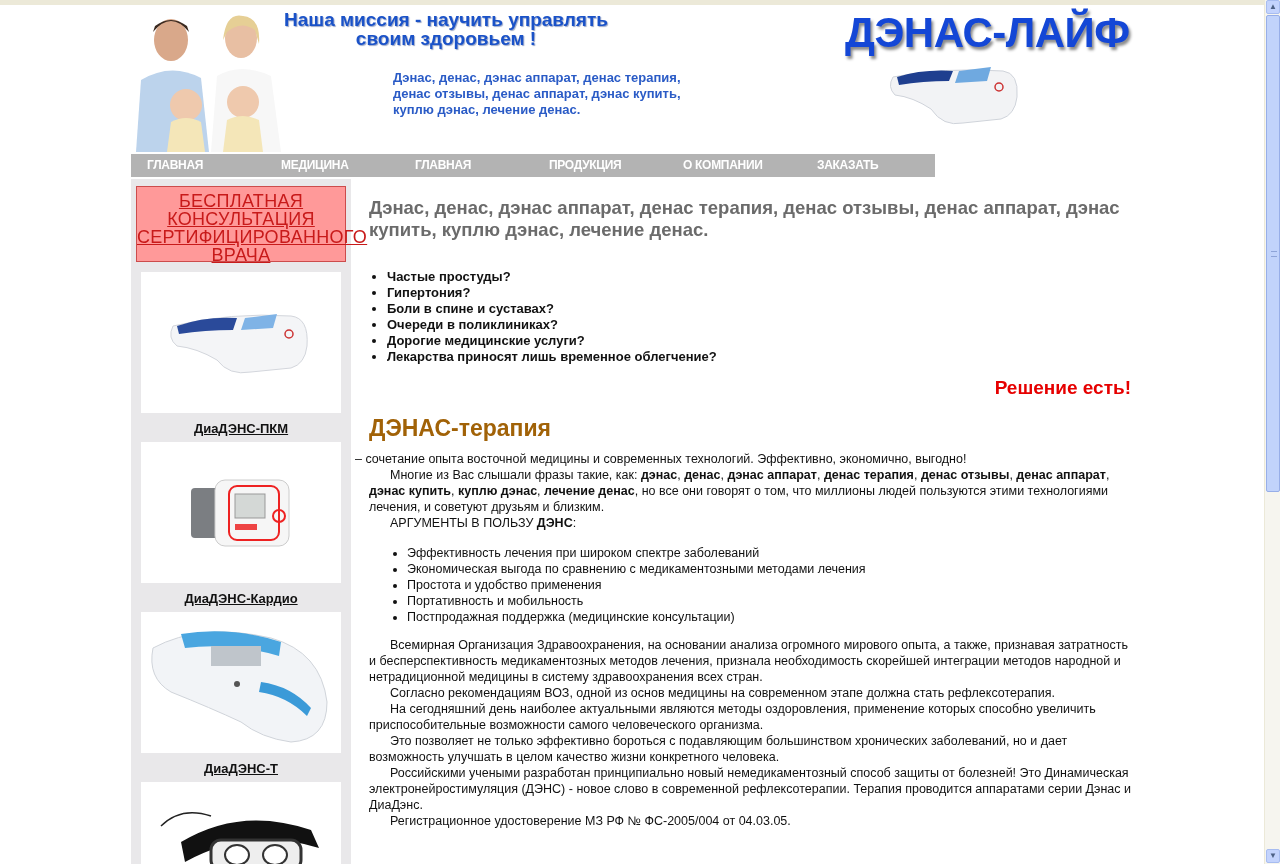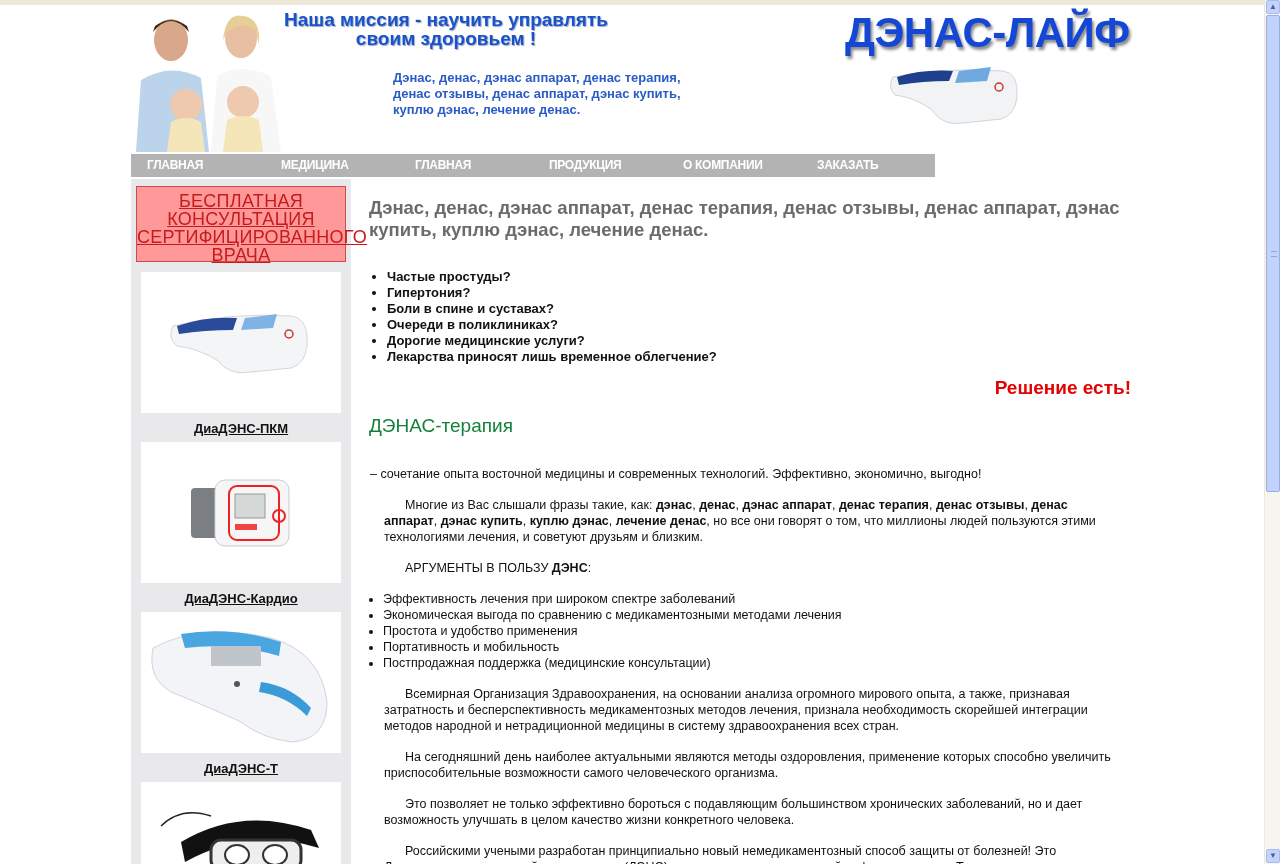--- a/index.html
+++ b/index.html
@@ -26,25 +26,25 @@
   .prod { position: absolute; left: 10px; width: 200px; }
   .prod .img { width: 200px; height: 141px; background: #fff; position: relative; overflow: hidden; }
   .prod .cap { height: 35px; text-align: center; line-height: 29px; }
   .prod .cap a { color: #111; font-weight: bold; font-size: 13px; text-decoration: underline; }
 
   
   .main { position: absolute; left: 355px; top: 174px; width: 790px; color: #111; font-size: 12.5px; }
   .h1 { position: absolute; left: 14px; top: 18px; width: 760px; color: #6b6b6b; font-weight: bold; font-size: 18.5px; line-height: 22px; }
   .qlist { position: absolute; left: 32px; top: 90px; list-style: disc; font-weight: bold; font-size: 13px; line-height: 16px; }
   .solution { position: absolute; right: 14px; top: 198px; color: #e60000; font-weight: bold; font-size: 19px; }
-  .h2 { position: absolute; left: 14px; top: 236px; color: #15803d; font-weight: normal; font-size: 19px; }
+  .h2 { position: absolute; left: 14px; top: 236px; color: #a16207; font-weight: bold; font-size: 23px; }
   .body-text { position: absolute; left: 0; top: 272px; width: 780px; line-height: 16px; font-size: 12.5px; }
-  .body-text p { margin: 15px; }
+  .body-text p { margin: 0; }
   .ind { padding-left: 14px; text-indent: 21px; }
-  .args { list-style: disc; margin: 14px 0 12px 28px; line-height: 16px; }
+  .args { list-style: disc; margin: 14px 0 12px 52px; line-height: 16px; }
 
   
   .scrollbar { position: absolute; left: 1264px; top: 0; width: 16px; height: 864px; background: #f6f5ef; border-left: 1px solid #ece9d8; }
   .sb-btn { position: absolute; left: 1px; width: 14px; height: 14px; background: #c3d3fd; border: 1px solid #a7bcf0; border-radius: 2px; color: #4d6185; font-size: 8px; line-height: 12px; text-align: center; }
   .sb-thumb { position: absolute; left: 1px; top: 15px; width: 14px; height: 477px; background: #c1d3fb; border: 1px solid #97aee8; border-radius: 2px; }
   .sb-grip { position: absolute; left: 4px; top: 235px; width: 6px; height: 6px; border-top: 1px solid #8ea4d8; border-bottom: 1px solid #8ea4d8; }
 </style>
 </head>
 <body>
 
@@ -171,20 +171,21 @@
 
       <ul class="args">
         <li>Эффективность лечения при широком спектре заболеваний</li>
         <li>Экономическая выгода по сравнению с медикаментозными методами лечения</li>
         <li>Простота и удобство применения</li>
         <li>Портативность и мобильность</li>
         <li>Постпродажная поддержка (медицинские консультации)</li>
       </ul>
 
       <p class="ind">Всемирная Организация Здравоохранения, на основании анализа огромного мирового опыта, а также, признавая затратность и бесперспективность медикаментозных методов лечения, признала необходимость скорейшей интеграции методов народной и нетрадиционной медицины в систему здравоохранения всех стран.</p>
+      <p class="ind">Согласно рекомендациям ВОЗ, одной из основ медицины на современном этапе должна стать рефлексотерапия.</p>
       <p class="ind">На сегодняшний день наиболее актуальными являются методы оздоровления, применение которых способно увеличить приспособительные возможности самого человеческого организма.</p>
       <p class="ind">Это позволяет не только эффективно бороться с подавляющим большинством хронических заболеваний, но и дает возможность улучшать в целом качество жизни конкретного человека.</p>
       <p class="ind">Российскими учеными разработан принципиально новый немедикаментозный способ защиты от болезней! Это Динамическая электронейростимуляция (ДЭНС) - новое слово в современной рефлексотерапии. Терапия проводится аппаратами серии Дэнас и ДиаДэнс.</p>
       <p class="ind">Регистрационное удостоверение МЗ РФ № ФС-2005/004 от 04.03.05.</p>
     </div>
   </main>
 </div>
 
 <div class="scrollbar">
   <div class="sb-btn" style="top:0">▲</div>

